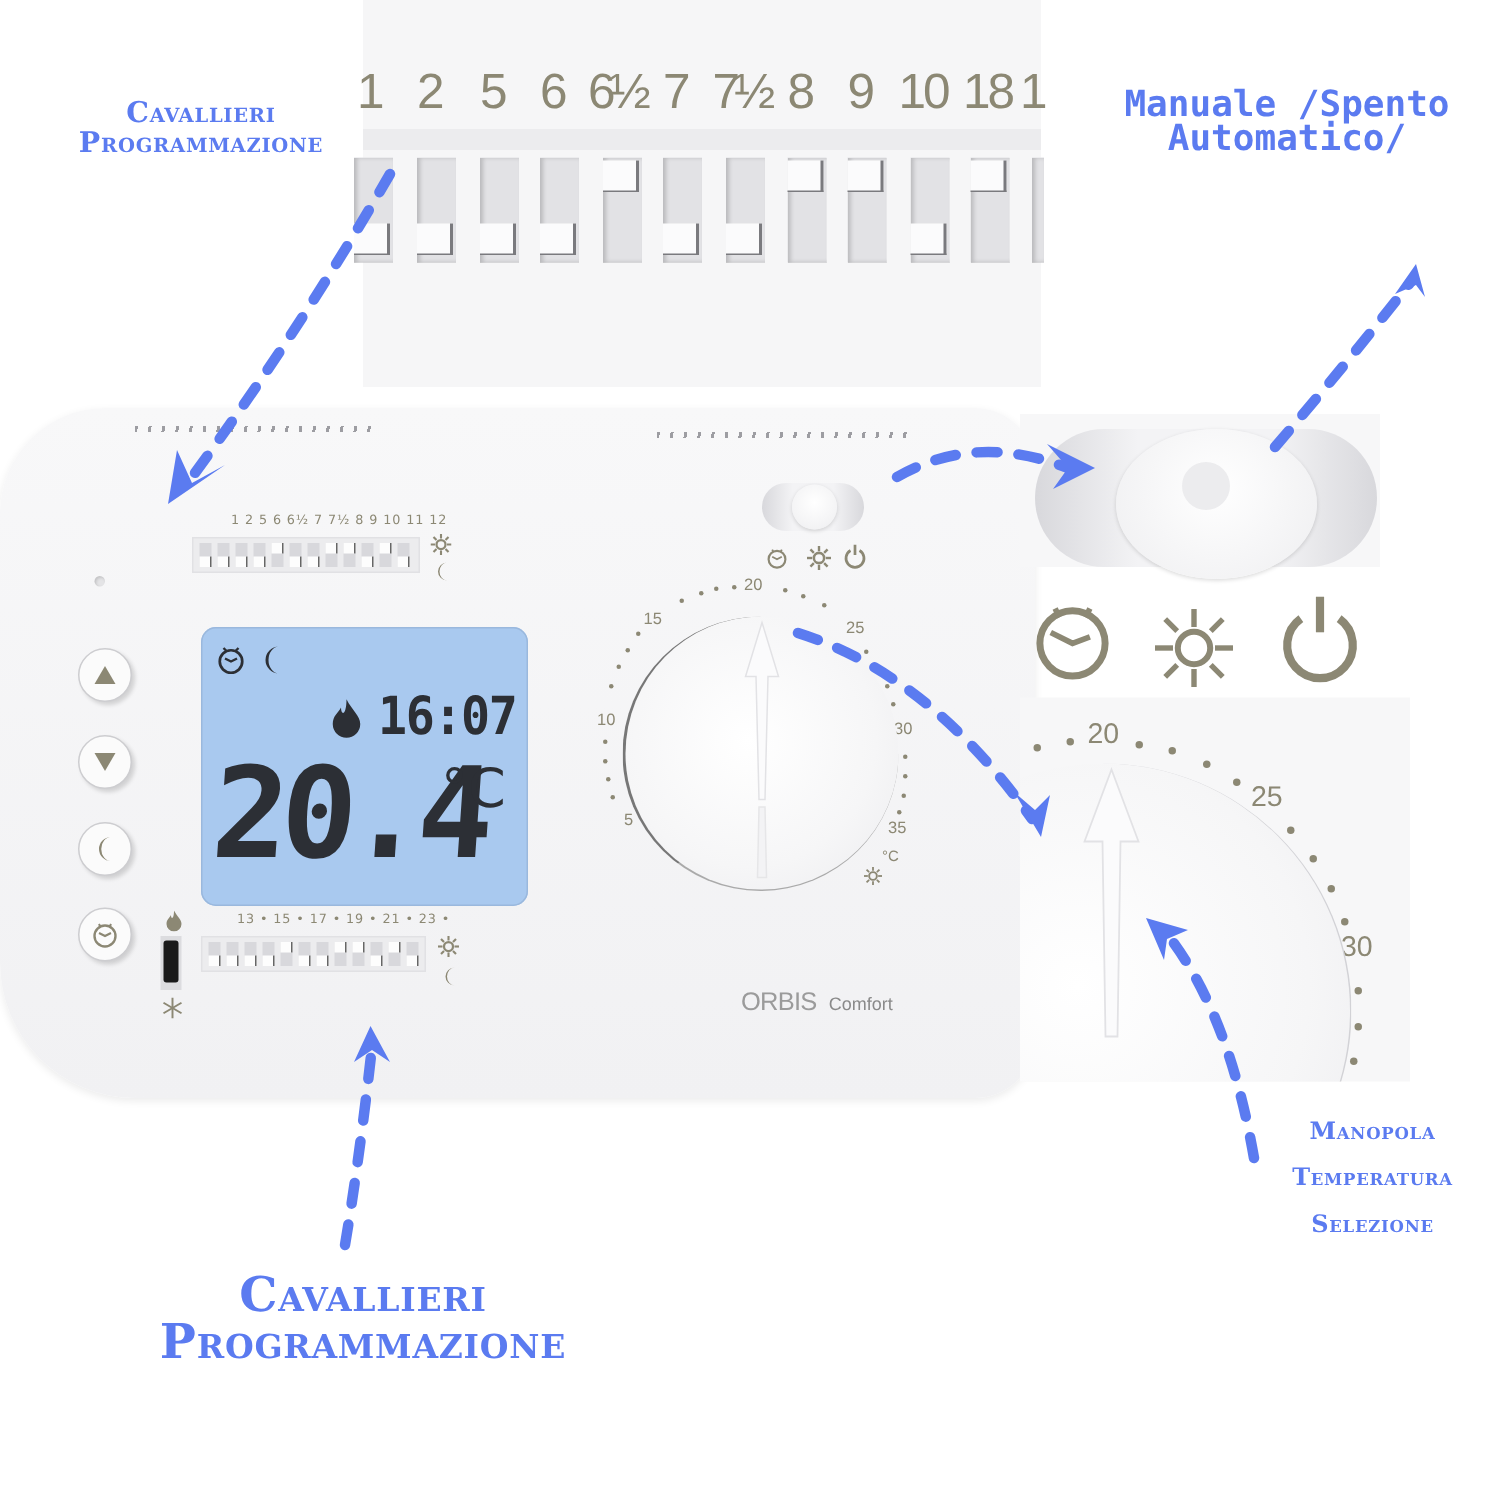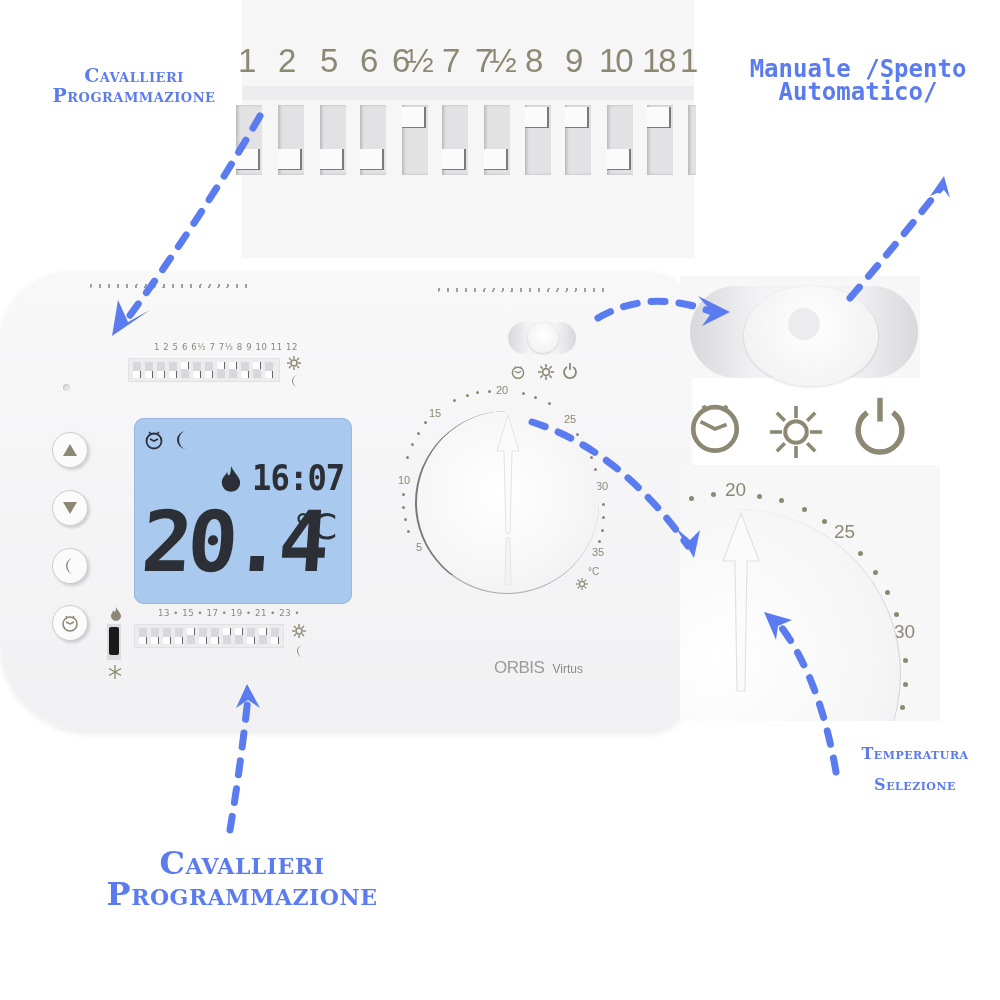--- a/index.html
+++ b/index.html
@@ -338,21 +338,21 @@
   </div>
   <div class="dial" style="left:415px; top:139px; width:182px; height:182px; border-left:2px solid #777; border-bottom:1px solid #aaa">
     <svg class="abs" style="left:76px; top:2px" width="30" height="175" viewBox="0 0 30 175">
       <path d="M15 2 L26 38 L19 38 L17 120 L13 120 L11 38 L4 38 Z" fill="#fbfbfc" stroke="#e2e2e5" stroke-width="1"></path>
       <path d="M13 125 L17 125 L18 172 L12 172 Z" fill="#f3f3f5" stroke="#e6e6e8" stroke-width="1"></path>
     </svg>
   </div>
 
   <div class="abs" style="left:494px; top:386px; white-space:nowrap">
     <span style="font-family:'Liberation Sans', sans-serif; font-size:17px; color:#9b9b9b; font-weight:300; letter-spacing:-0.5px">ORBIS</span>
-    <span style="font-family:'Liberation Sans', sans-serif; font-size:12px; color:#8a8a8a; margin-left:3px">Virtus</span>
+    <span style="font-family:'Liberation Sans', sans-serif; font-size:12px; color:#8a8a8a; margin-left:3px">Comfort</span>
   </div>
 </div>
 
 <div id="lcd" class="abs">
   <div class="abs" style="left:10px; top:12px">
     <svg width="20" height="20" viewBox="0 0 20 20">
         <circle cx="10" cy="11" r="7.5" fill="none" stroke="#2c2f35" stroke-width="1.8"></circle>
         <path d="M5 2 L7 4 M15 2 L13 4" stroke="#2c2f35" stroke-width="1.6"></path>
         <path d="M6 9 L10 11 L14 9" fill="none" stroke="#2c2f35" stroke-width="1.6"></path>
       </svg>
@@ -436,20 +436,21 @@
   <div style="font-size:19px; font-variant:small-caps">Cavallieri</div>
   <div style="font-size:19px; font-variant:small-caps; margin-top:1px">Programmazione</div>
 </div>
 
 <div class="abs ann-mono" style="left:728px; top:58px; width:260px; font-size:24px; line-height:0.94">
   <div>Manuale /Spento</div>
   <div>Automatico/</div>
 </div>
 
 <div class="abs ann" style="left:840px; top:738px; width:150px; font-size:16px; font-variant:small-caps; line-height:1.95">
+  <div>Manopola</div>
   <div>Temperatura</div>
   <div>Selezione</div>
 </div>
 
 <div class="abs ann" style="left:72px; top:848px; width:340px; font-variant:small-caps; line-height:0.98">
   <div style="font-size:32px">Cavallieri</div>
   <div style="font-size:32px">Programmazione</div>
 </div>
 
 <svg class="abs" style="left:0; top:0; pointer-events:none" width="1000" height="1000" viewBox="0 0 1000 1000">

